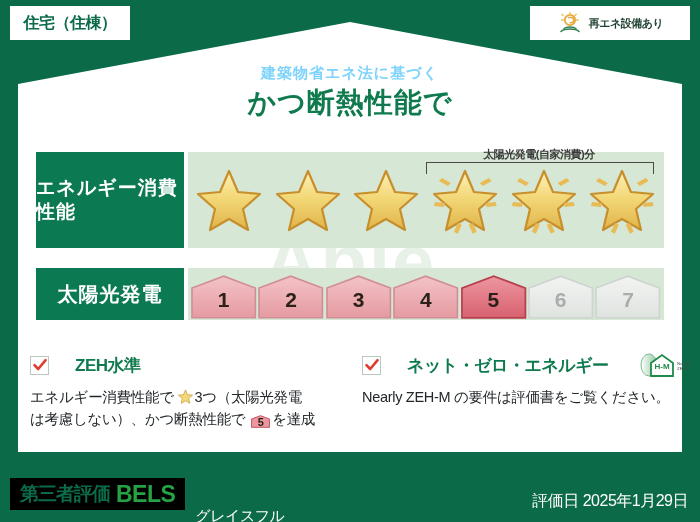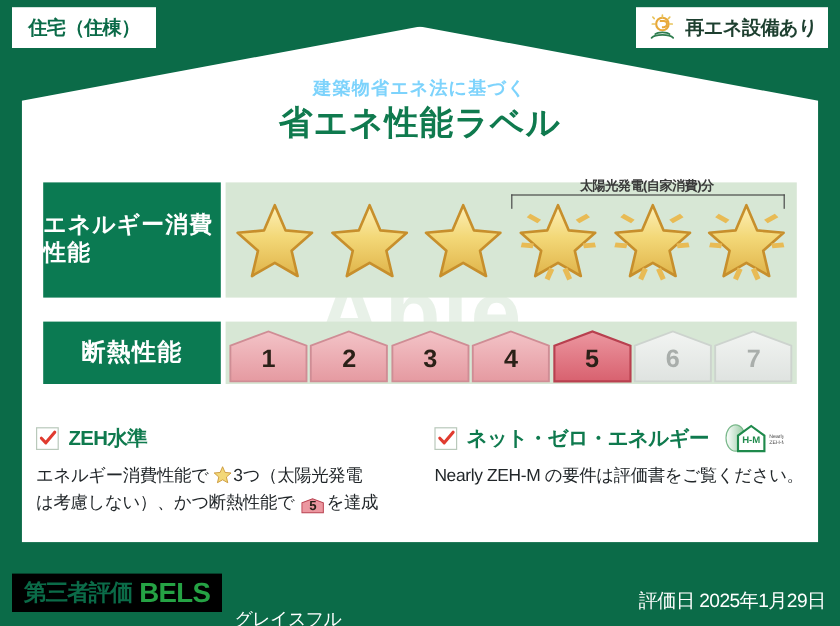--- a/index.html
+++ b/index.html
@@ -24,21 +24,21 @@
     display:flex;align-items:center;justify-content:center;
     box-sizing:border-box;
   }
   #tag-house{
     left:10px;top:6px;width:120px;height:34px;
     font-size:16px;font-weight:bold;color:#0b6b48;letter-spacing:-0.5px;text-align:center;
   }
   #tag-renew{
     right:10px;top:6px;width:160px;height:34px;
     gap:6px;padding:0 8px;
-    font-size:16px;font-weight:bold;color:#1d3f2f;letter-spacing:-0.5px;
+    font-size:11px;font-weight:bold;color:#1d3f2f;letter-spacing:-0.5px;
   }
   .sun-icon{width:26px;height:24px;flex:0 0 26px;}
   
   #subtitle{
     position:absolute;left:0;right:0;top:64px;text-align:center;
     font-size:15px;font-weight:bold;color:#7dd3fc;letter-spacing:1px;
   }
   #title{
     position:absolute;left:0;right:0;top:84px;text-align:center;
     font-size:28px;font-weight:bold;color:#0f7a4e;letter-spacing:1px;
@@ -94,21 +94,21 @@
   .grade svg{position:absolute;left:0;top:0;width:67.4px;height:46px;}
   .grade span{
     position:relative;z-index:2;font-size:21px;font-weight:bold;
     color:#2b2118;padding-bottom:8px;
   }
   .grade.off span{color:#a9aeab;}
   
   .check-sec{position:absolute;top:352px;}
   #sec-zeh{left:30px;width:320px;}
   #sec-nze{left:362px;width:312px;}
-  .check-head{display:flex;align-items:center;gap:8px;height:26px;}
+  .check-head{display:flex;align-items:center;gap:26px;height:26px;}
   .checkbox{
     width:19px;height:19px;box-sizing:border-box;
     border:1.4px solid #b9c9bb;background:#ffffff;flex:0 0 19px;
     display:flex;align-items:center;justify-content:center;
   }
   .checkbox svg{width:16px;height:16px;}
   .check-title{
     font-size:17px;font-weight:bold;color:#0f7a4e;letter-spacing:-0.5px;
     white-space:nowrap;
   }
@@ -167,21 +167,21 @@
           <path d="M13 1.5v1.8M19.2 3.2l-1.2 1.3M21.2 9h-1.8M5.0 3.2l1.2 1.3M4.6 9h1.8"></path>
         </g>
         <path d="M4 20.5c3-3.2 15-3.2 18 0" fill="none" stroke="#2f7d4f" stroke-width="1.5" stroke-linecap="round"></path>
         <path d="M7 17.5c2.2-2 9.8-2 12 0" fill="none" stroke="#2f7d4f" stroke-width="1.3" stroke-linecap="round"></path>
       </svg>
     </span>
     <span>再エネ設備あり</span>
   </div>
 
   <div id="subtitle">建築物省エネ法に基づく</div>
-  <div id="title">省エネ性能ラベル</div>
+  <div id="title">かつ断熱性能で</div>
 
   <div id="watermark">Able</div>
 
   <div class="row-name" id="energy-name">
     <span>エネルギー消費性能</span>
   </div>
   <div class="row-track" id="energy-track"></div>
 
   <div class="stars">
     <div class="star-cell">
@@ -251,21 +251,21 @@
       <svg class="star-svg" viewBox="0 0 66 64">
         <path d="M33 3 L42 24 L64 26 L47 41 L52 62 L33 51 L14 62 L19 41 L2 26 L24 24 Z" fill="url(#sg1)" stroke="#c78f2c" stroke-width="2.2" stroke-linejoin="round"></path>
       </svg>
     </div>
   </div>
 
   <div id="solar-note">太陽光発電(自家消費)分</div>
   <div id="solar-bracket"></div>
 
   <div class="row-name" id="insul-name">
-    <span>断熱性能</span>
+    <span>太陽光発電</span>
   </div>
   <div class="row-track" id="insul-track"></div>
 
   <div class="grades">
     <div class="grade">
       <svg viewBox="0 0 68 46">
         <defs>
             <linearGradient id="pg" x1="0" y1="0" x2="0" y2="1">
           <stop offset="0%" stop-color="#f3c3c7"></stop>
               <stop offset="100%" stop-color="#e59aa1"></stop>

